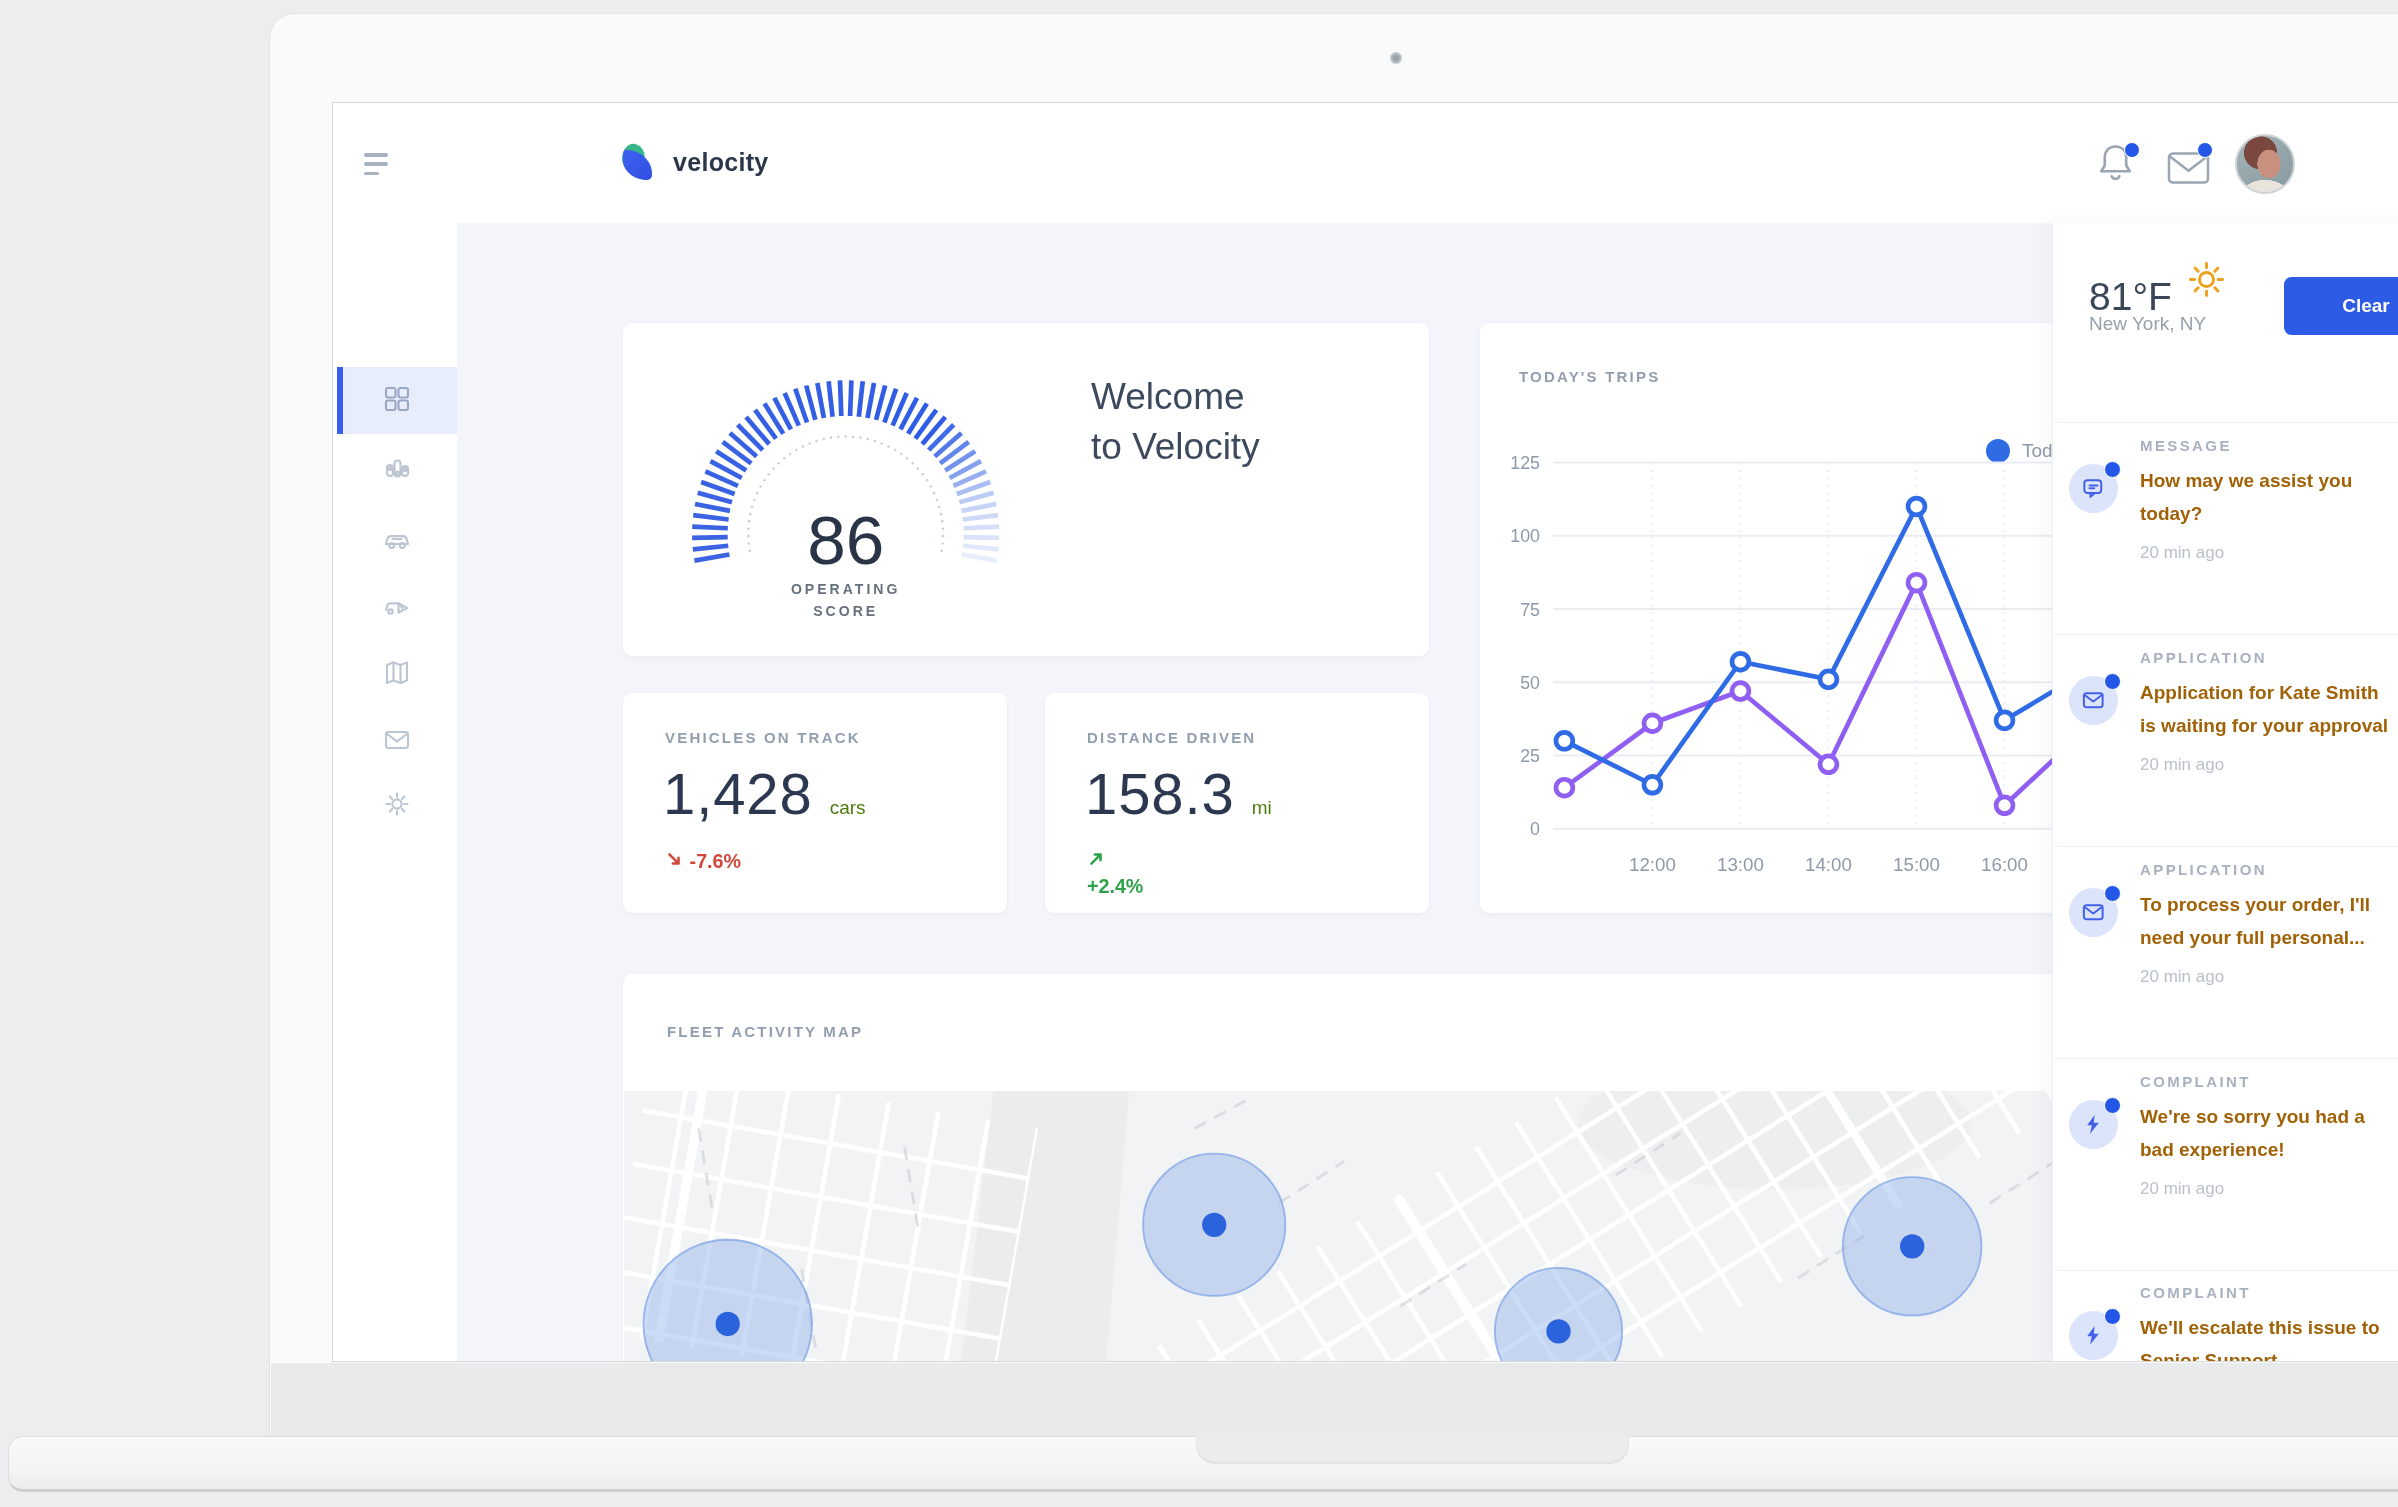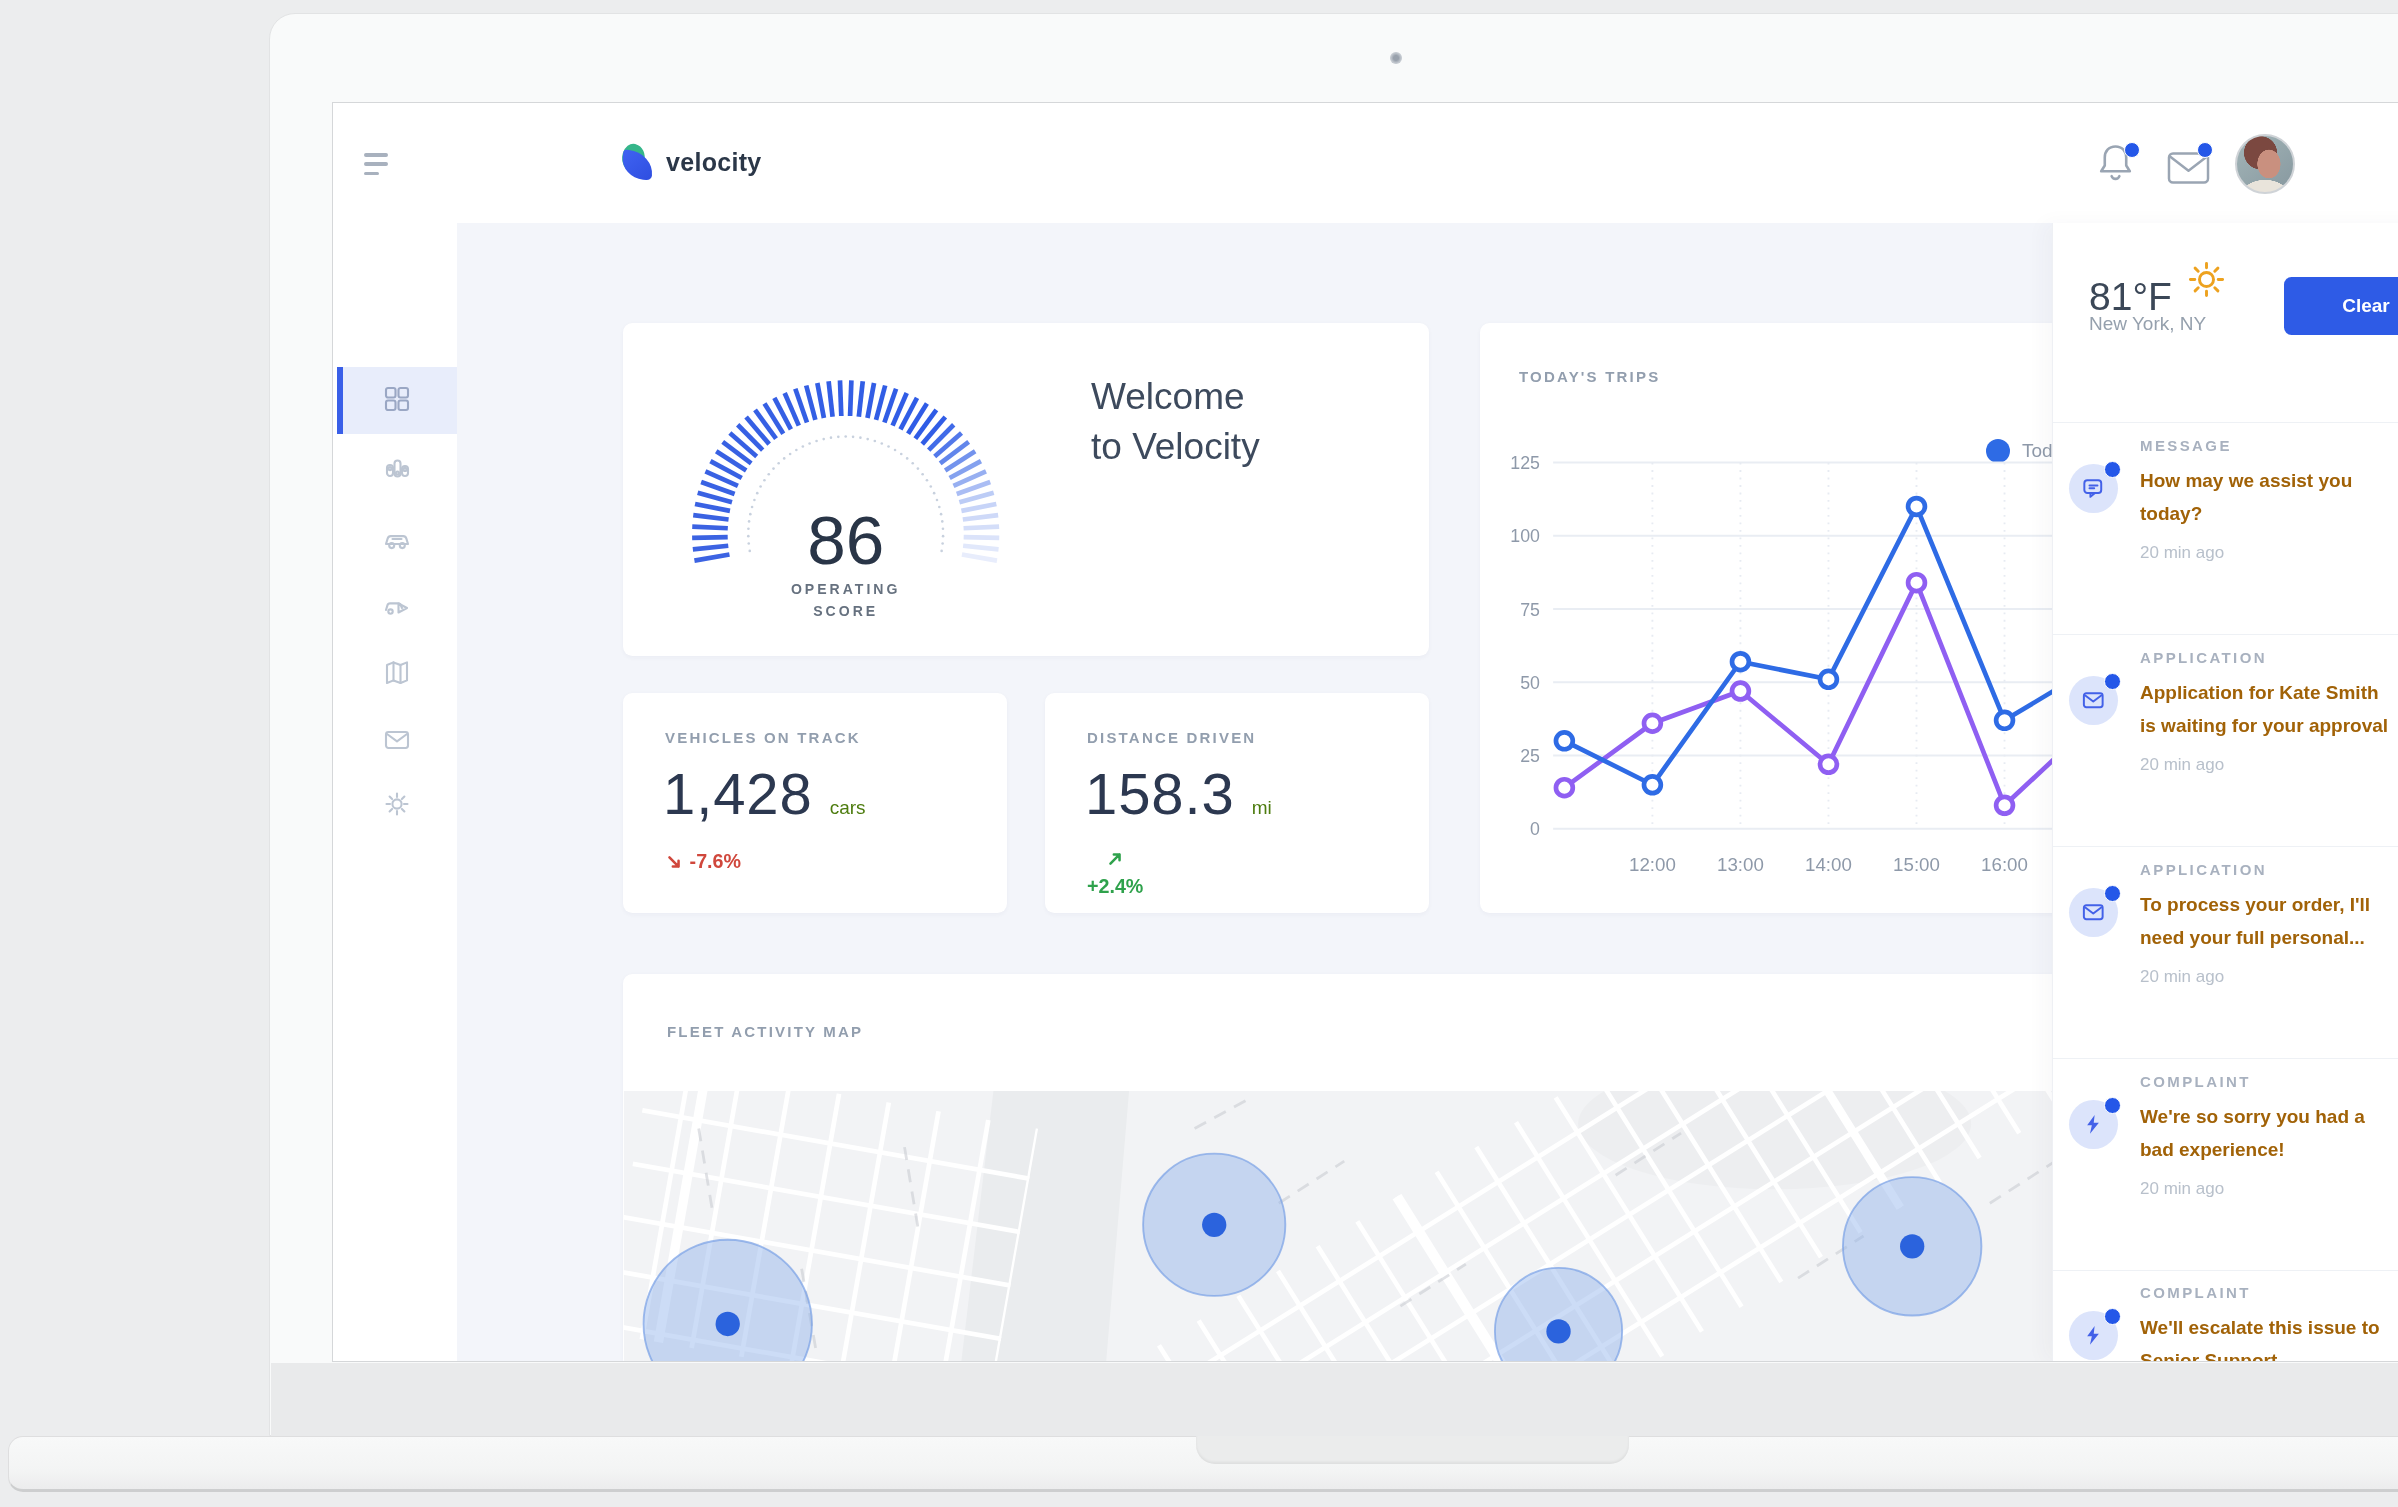--- a/index.html
+++ b/index.html
@@ -24,21 +24,21 @@
   
   .hamburger{position:absolute;left:364px;top:153px;width:26px;cursor:pointer;}
   .hamburger i{display:block;height:3.7px;border-radius:1.9px;background:#a8b1be;margin-bottom:5.6px;width:24px;}
   .hamburger i.short{width:15px;}
   .logo{position:absolute;left:619px;top:141px;height:43px;display:flex;align-items:center;}
   .leaf{position:relative;width:39px;height:39px;display:inline-block;}
   .leaf .lg{position:absolute;left:2.8px;top:0.9px;width:22.5px;height:28px;background:#35b68a;
        border-radius:70% 90% 10% 90%;transform:rotate(14deg);}
   .leaf .lb{position:absolute;left:2.8px;top:7.5px;width:31px;height:28px;
        background:linear-gradient(135deg,#3f63f2,#2f4ee0);border-radius:12% 85% 18% 75%;transform:rotate(6deg);}
-  .logo-text{margin-left:8px;font-size:25px;font-weight:700;color:#2b3748;letter-spacing:0.3px;}
+  .logo-text{margin-left:15px;font-size:25px;font-weight:700;color:#2b3748;letter-spacing:0.3px;}
   .tb-icon{position:absolute;}
   .badge{position:absolute;width:14px;height:14px;border-radius:50%;background:#2457e8;border:1.9px solid #fff;}
   .avatar{position:absolute;left:2235px;top:134px;width:60px;height:60px;border-radius:50%;
        border:2.8px solid #cfd3d7;box-sizing:border-box;overflow:hidden;
        background:
          radial-gradient(ellipse 46% 34% at 50% 112%, #e9e4db 0 98%, transparent 100%),
          radial-gradient(ellipse 21% 26% at 57% 50%, #c9907f 0 97%, transparent 100%),
          radial-gradient(ellipse 30% 30% at 42% 30%, #7b4840 0 97%, transparent 100%),
          linear-gradient(140deg,#a3b5b8,#87989f);}
 
@@ -53,21 +53,21 @@
   .content-bg{position:absolute;left:457px;top:223px;width:2072px;height:1138px;background:#f3f5fa;}
   .card{position:absolute;background:#fff;border-radius:9.4px;box-shadow:0 1.9px 4.7px rgba(45,60,90,.04);}
   .caps{font-size:15px;font-weight:700;letter-spacing:2.2px;color:#929eae;}
 
   .welcome-head{position:absolute;left:468px;top:49px;font-size:37px;line-height:50px;font-weight:500;color:#3d4a5d;}
   .welcome-body{position:absolute;left:468px;top:174px;font-size:19.7px;line-height:30px;color:#96a1b1;}
 
   .stat-label{position:absolute;left:42px;top:36px;}
   .stat-value{position:absolute;left:40px;top:67px;font-size:58px;font-weight:500;color:#2c3850;letter-spacing:0.9px;}
   .stat-unit{font-size:19px;font-weight:500;color:#4d7c0f;letter-spacing:0;}
-  .stat-delta{position:absolute;left:42px;top:157px;font-size:19.7px;font-weight:700;display:flex;align-items:center;gap:6.6px;}
+  .stat-delta{position:absolute;left:42px;top:157px;font-size:19.7px;font-weight:700;display:flex;align-items:flex-start;gap:6.6px;}
   .stat-delta.down{color:#d0473c;}
   .stat-delta.up{color:#2fa24c;flex-direction:column;}
   .stat-delta svg{stroke-width:2.4;fill:none;stroke-linecap:round;stroke-linejoin:round;}
   .stat-delta.down svg{stroke:#d0473c;}
   .stat-delta.up svg{stroke:#2fa24c;}
 
   .legend{position:absolute;left:506px;top:116px;display:flex;align-items:center;gap:12px;}
   .legend-dot{width:24px;height:24px;border-radius:50%;background:#2e6be5;}
   .legend-label{font-size:19px;color:#8e99a9;}
 

